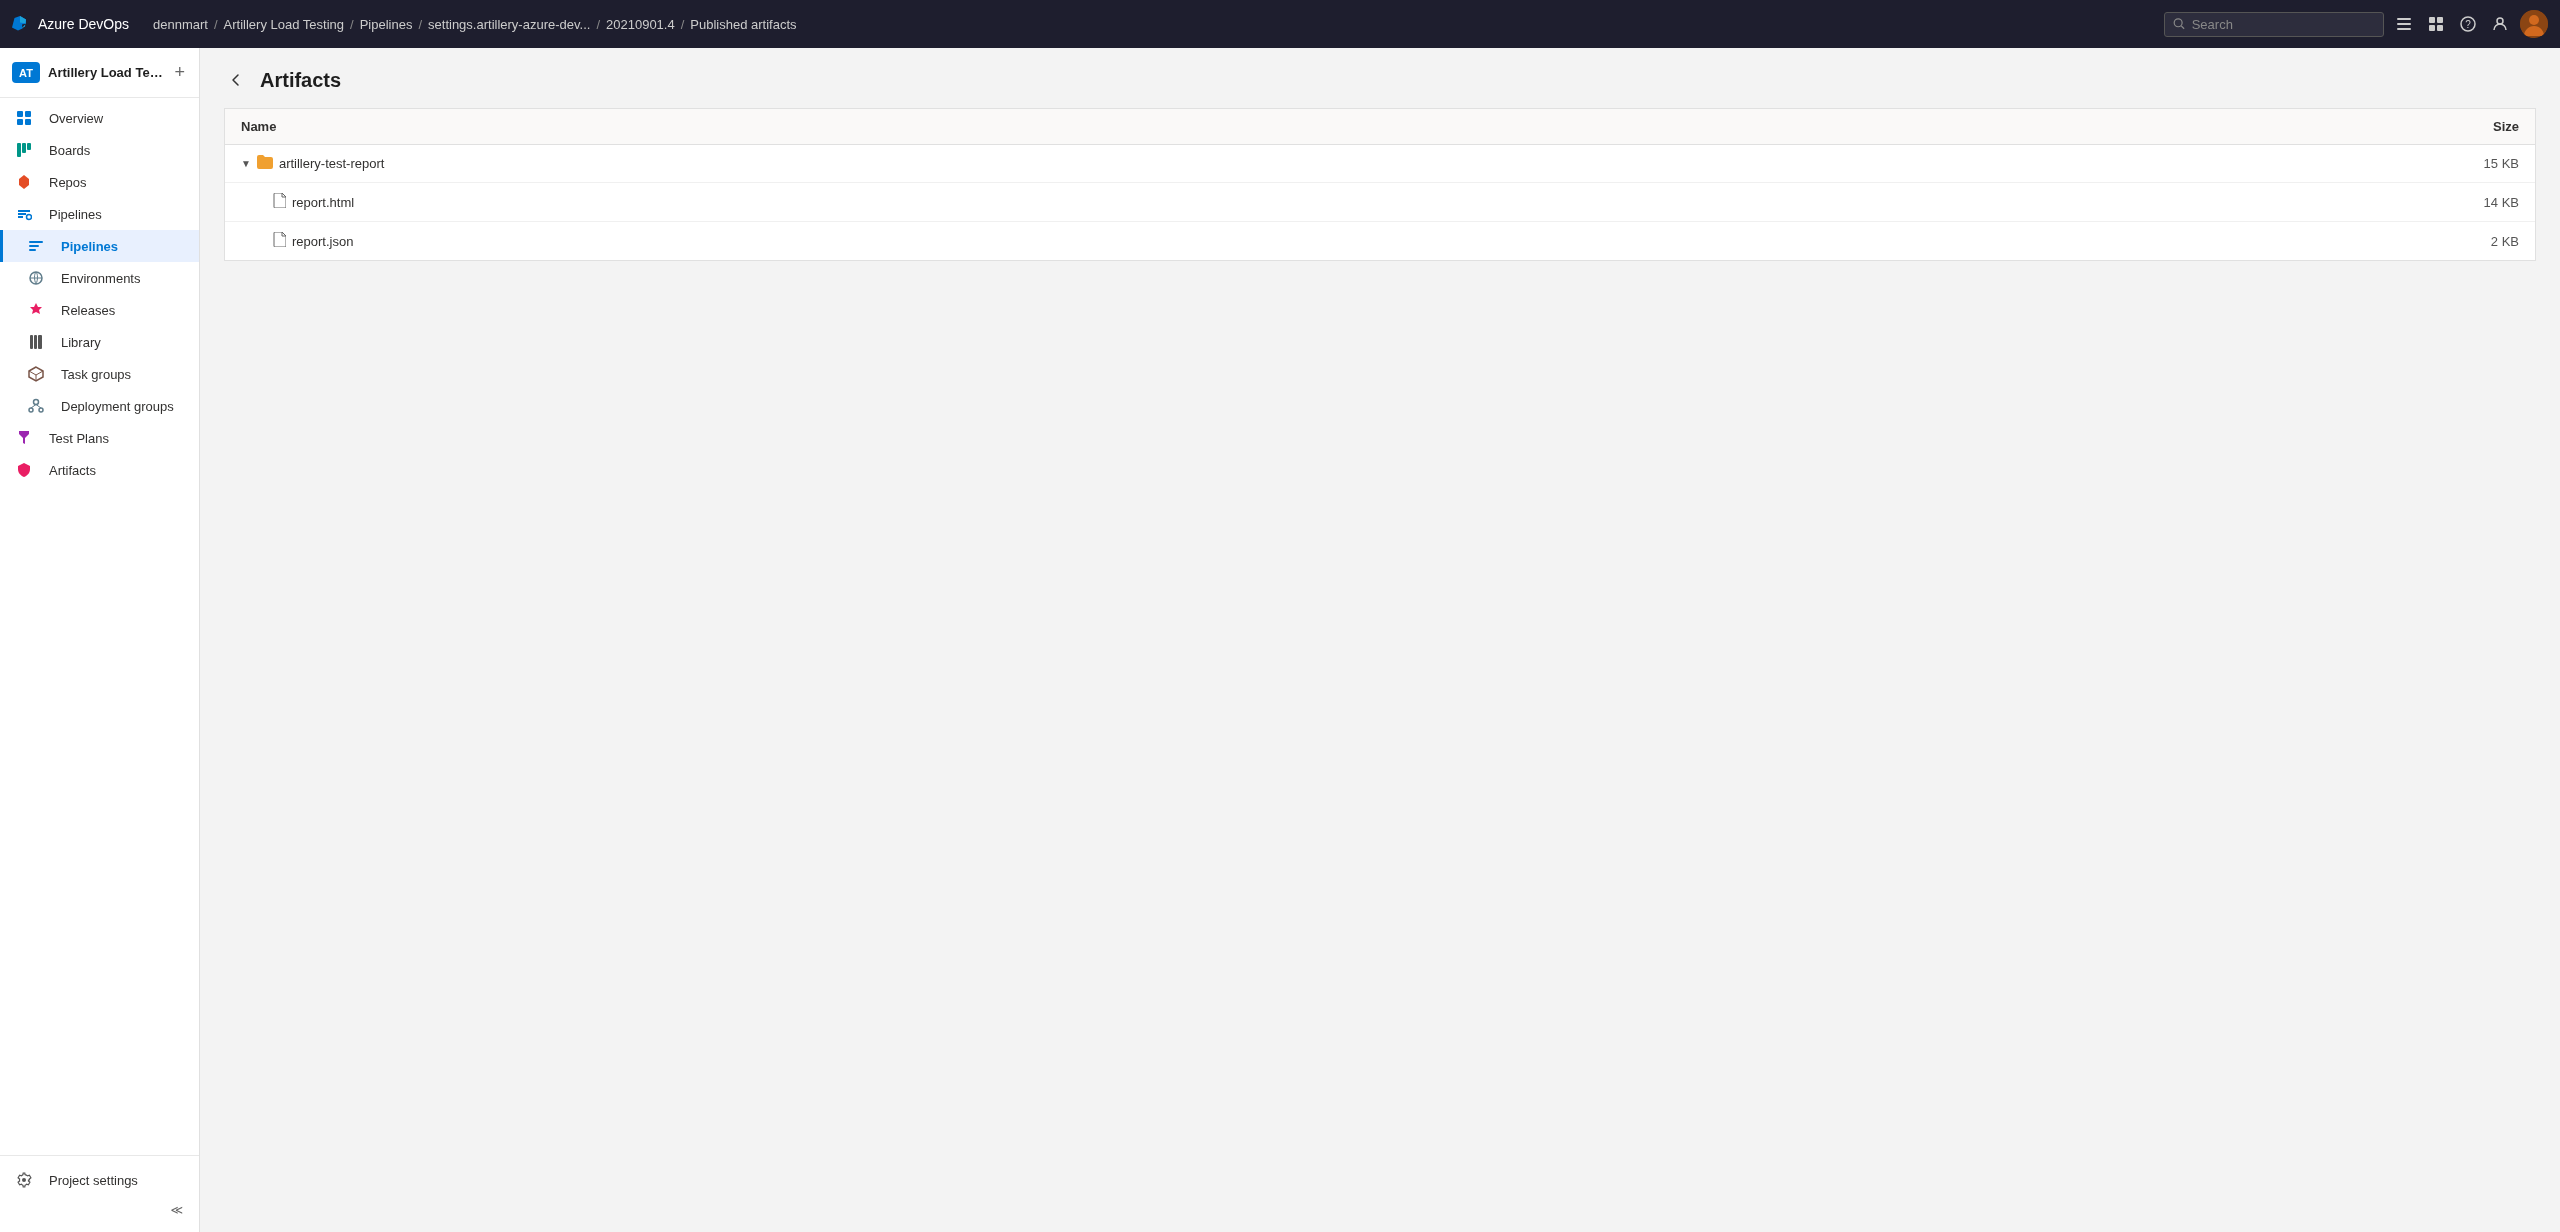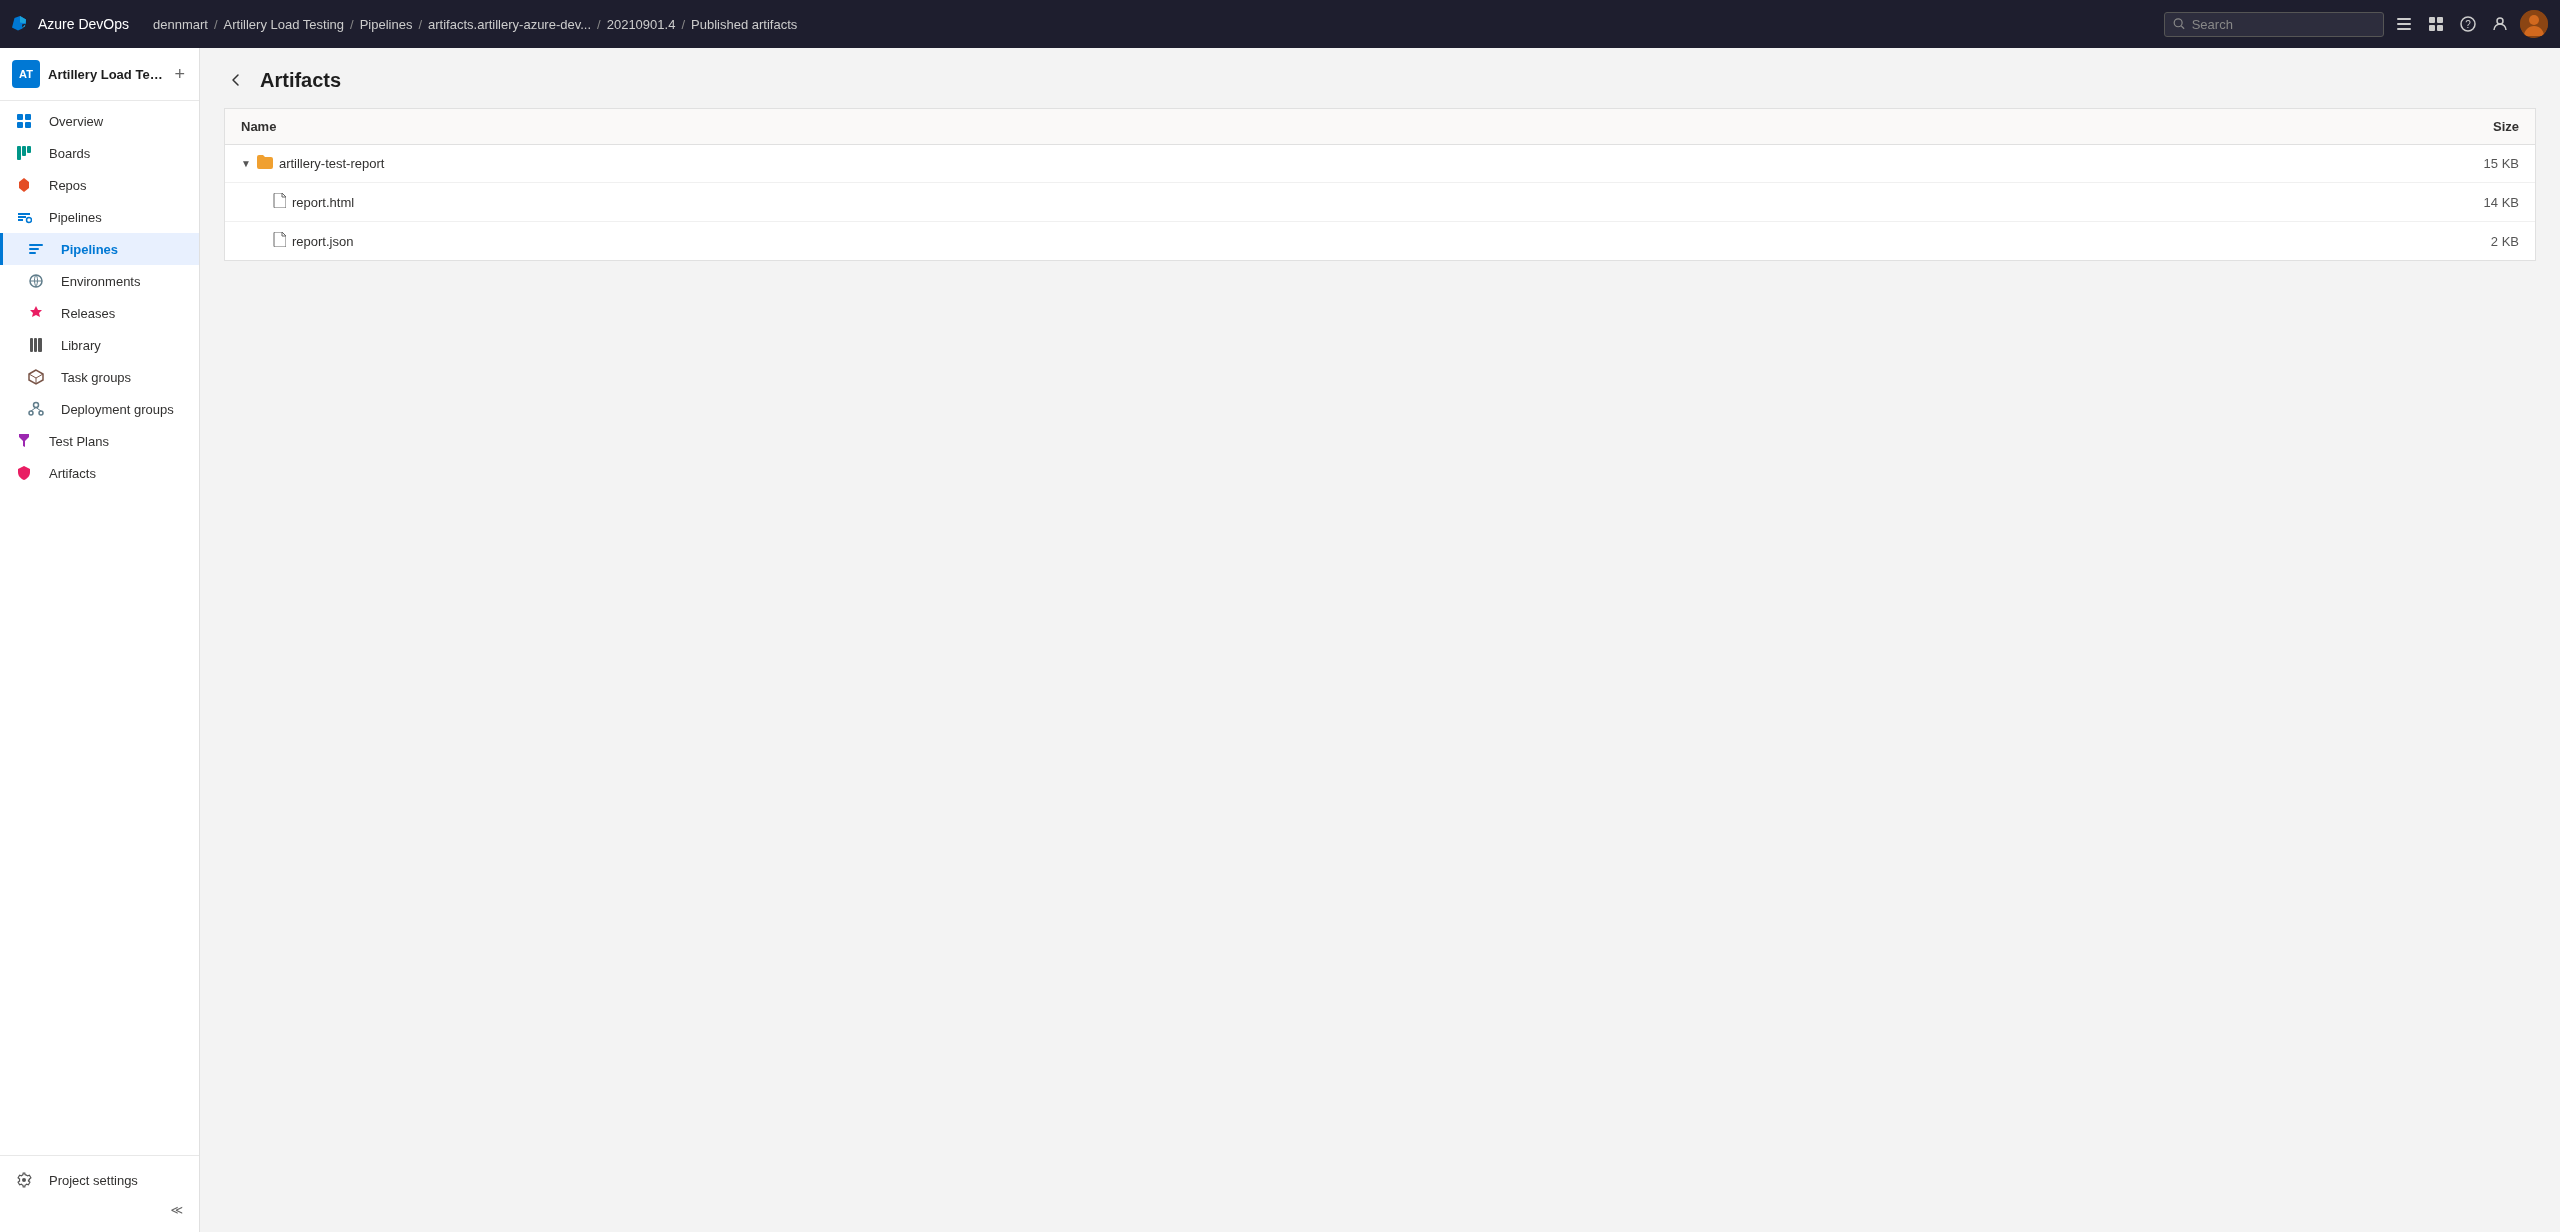--- a/index.html
+++ b/index.html
@@ -107,21 +107,21 @@
     }
     .sidebar-project {
       display: flex;
       align-items: center;
       padding: 12px 12px;
       gap: 8px;
       border-bottom: 1px solid #e8e8e8;
     }
     .project-avatar {
       width: 28px;
-      height: 28px;
+      height: 21px;
       background: #0078d4;
       border-radius: 4px;
       display: flex;
       align-items: center;
       justify-content: center;
       color: #fff;
       font-size: 11px;
       font-weight: bold;
       flex-shrink: 0;
     }
@@ -291,21 +291,21 @@
     </svg>
     <span>Azure DevOps</span>
   </div>
   <div class="breadcrumb">
     <a href="#">dennmart</a>
     <span class="breadcrumb-sep">/</span>
     <a href="#">Artillery Load Testing</a>
     <span class="breadcrumb-sep">/</span>
     <a href="#">Pipelines</a>
     <span class="breadcrumb-sep">/</span>
-    <a href="#">artifacts.artillery-azure-dev...</a>
+    <a href="#">settings.artillery-azure-dev...</a>
     <span class="breadcrumb-sep">/</span>
     <a href="#">20210901.4</a>
     <span class="breadcrumb-sep">/</span>
     <a href="#">Published artifacts</a>
   </div>
   <div class="topbar-actions">
     <div class="search-box">
       <svg width="14" height="14" viewBox="0 0 16 16" fill="#888">
         <circle cx="6.5" cy="6.5" r="5" stroke="#888" stroke-width="1.5" fill="none"></circle>
         <line x1="10.5" y1="10.5" x2="14" y2="14" stroke="#888" stroke-width="1.5"></line>

